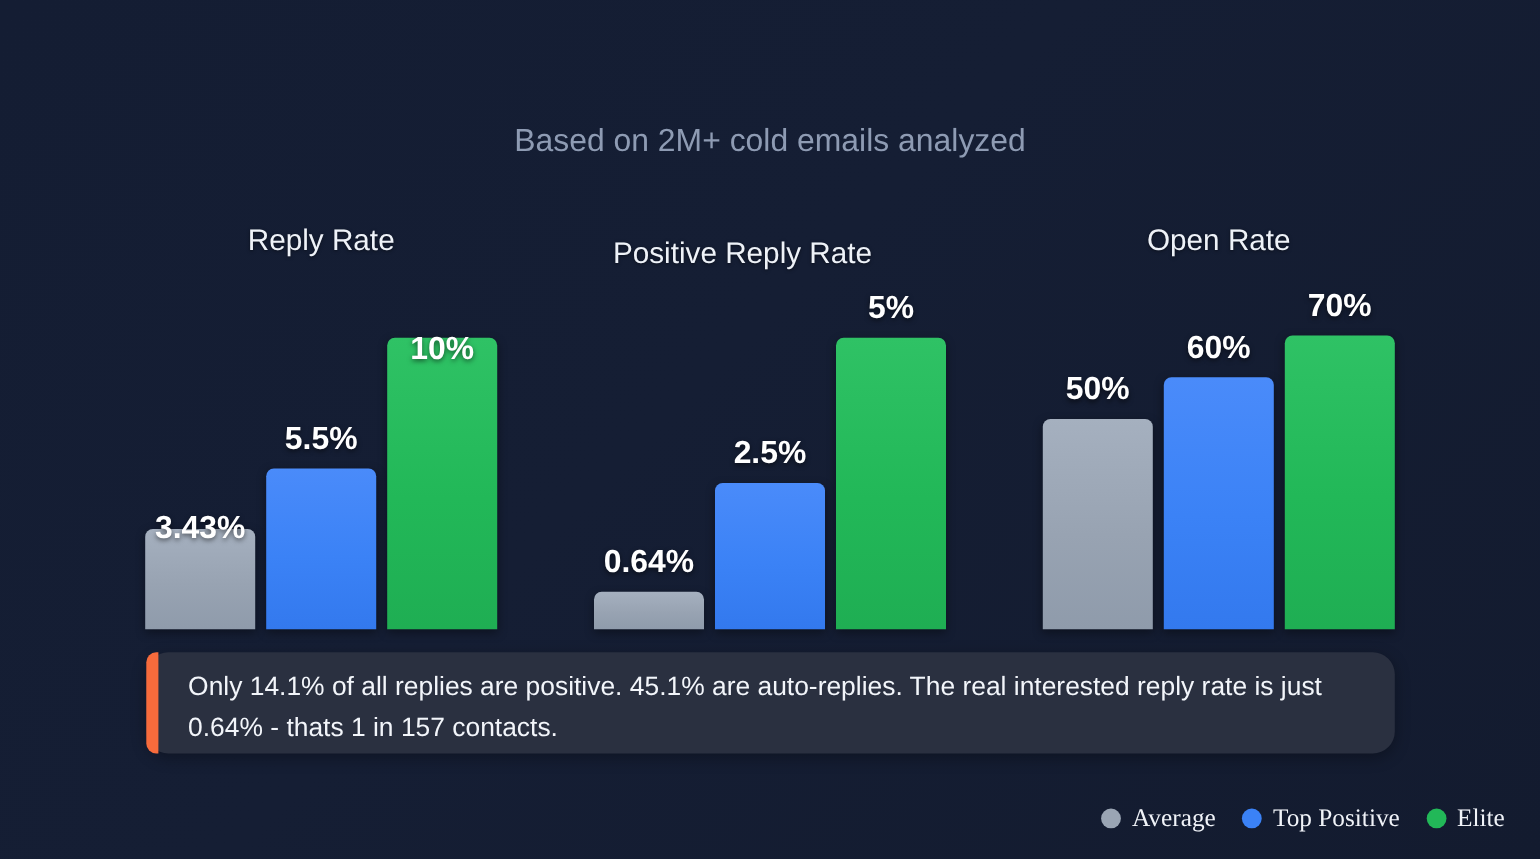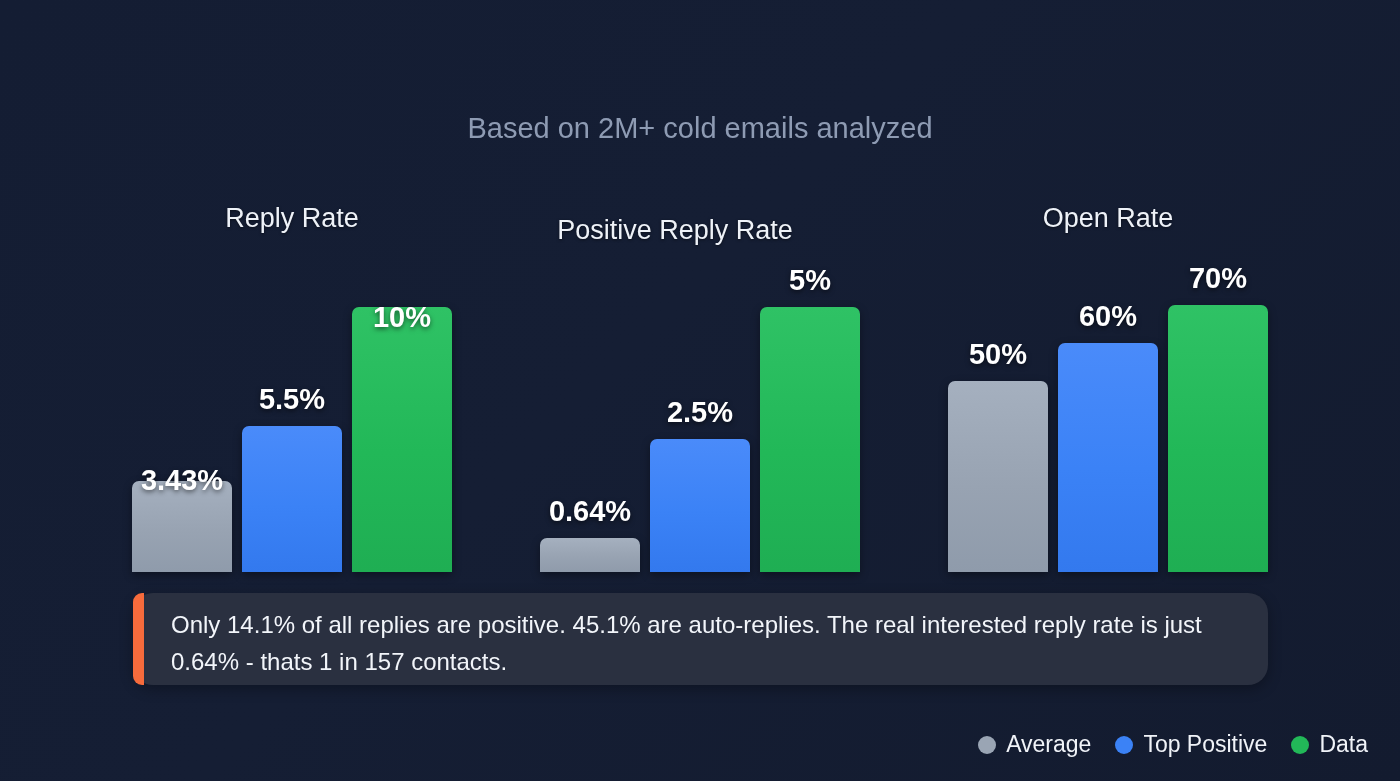--- a/index.html
+++ b/index.html
@@ -119,20 +119,21 @@
     right: 32px;
     top: 731px;
     display: flex;
     align-items: center;
     gap: 24px;
   }
   .legend-item {
     display: flex;
     align-items: center;
     gap: 10px;
+    font-family: Liberation Serif, serif;
   }
   .legend-swatch {
     width: 18px;
     height: 18px;
     border-radius: 50%;
     flex: 0 0 auto;
   }
   .legend-label {
     font-size: 23px;
     color: #f0f3f8;
@@ -179,17 +180,17 @@
       <div class="legend-item">
         <span class="legend-swatch" style="background: rgb(154, 165, 180);"></span>
         <span class="legend-label">Average</span>
       </div>
       <div class="legend-item">
         <span class="legend-swatch" style="background: rgb(59, 130, 246);"></span>
         <span class="legend-label">Top Positive</span>
       </div>
       <div class="legend-item">
         <span class="legend-swatch" style="background: rgb(34, 184, 88);"></span>
-        <span class="legend-label">Data</span>
+        <span class="legend-label">Elite</span>
       </div>
     </div>
 
 </div>
 
 </body></html>

